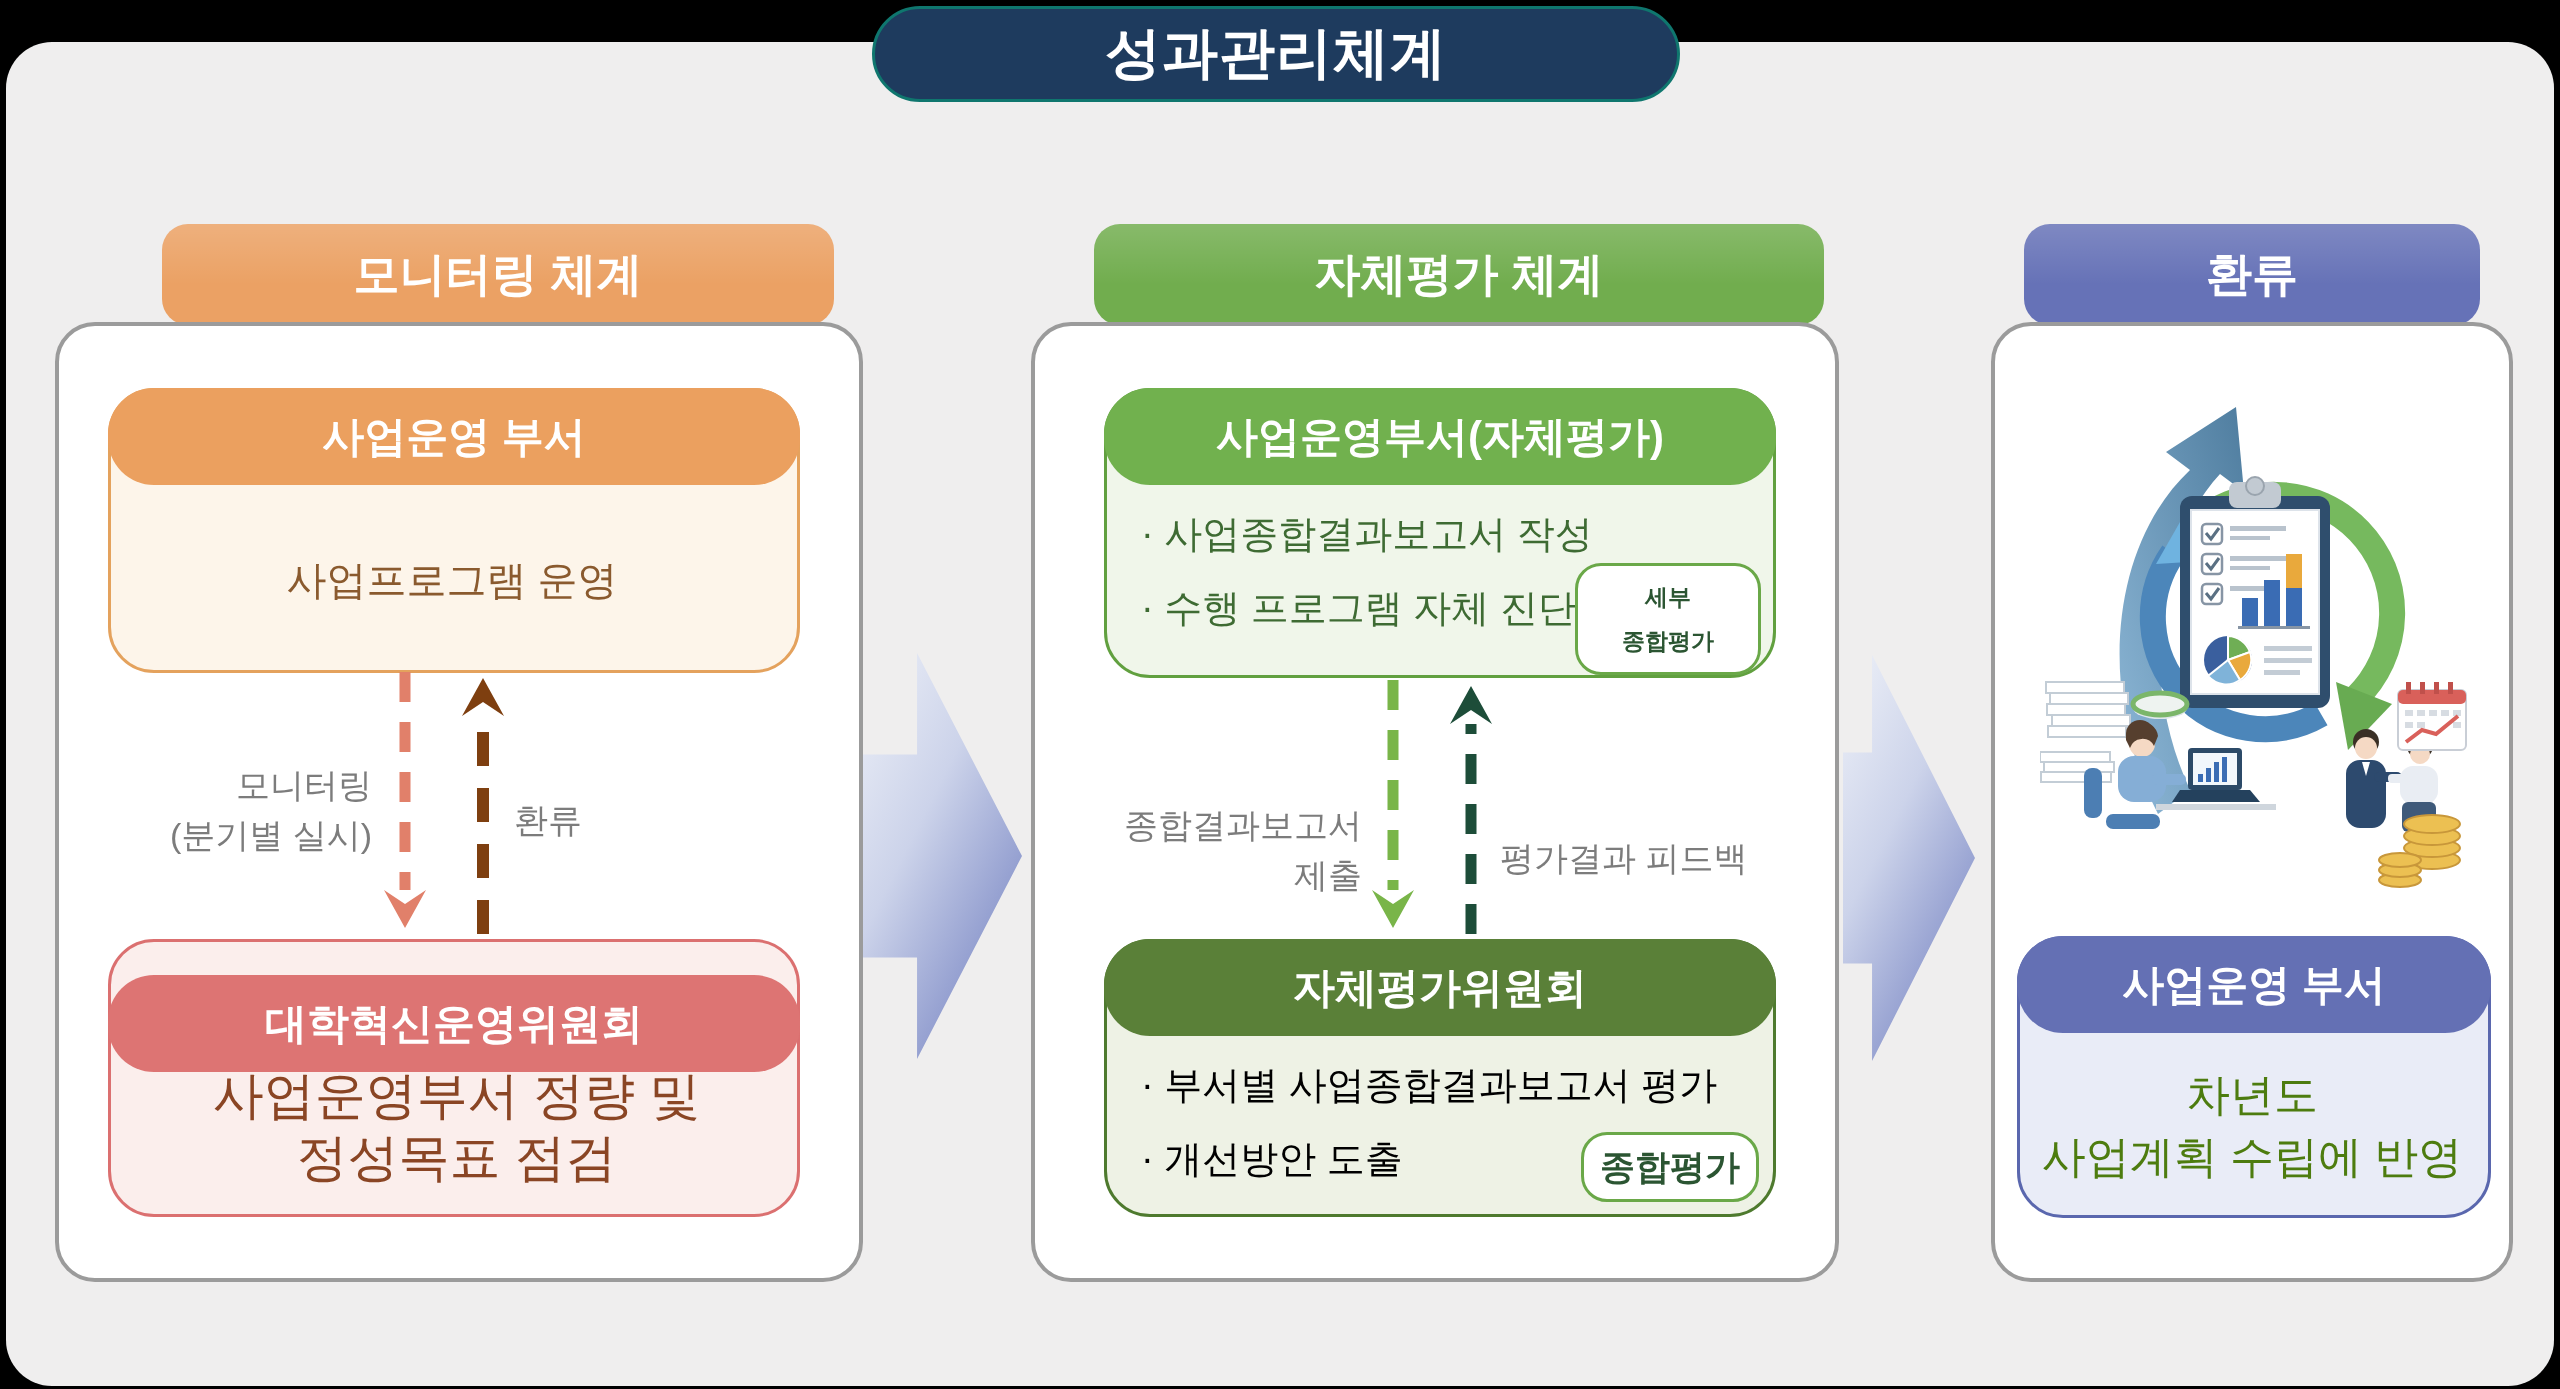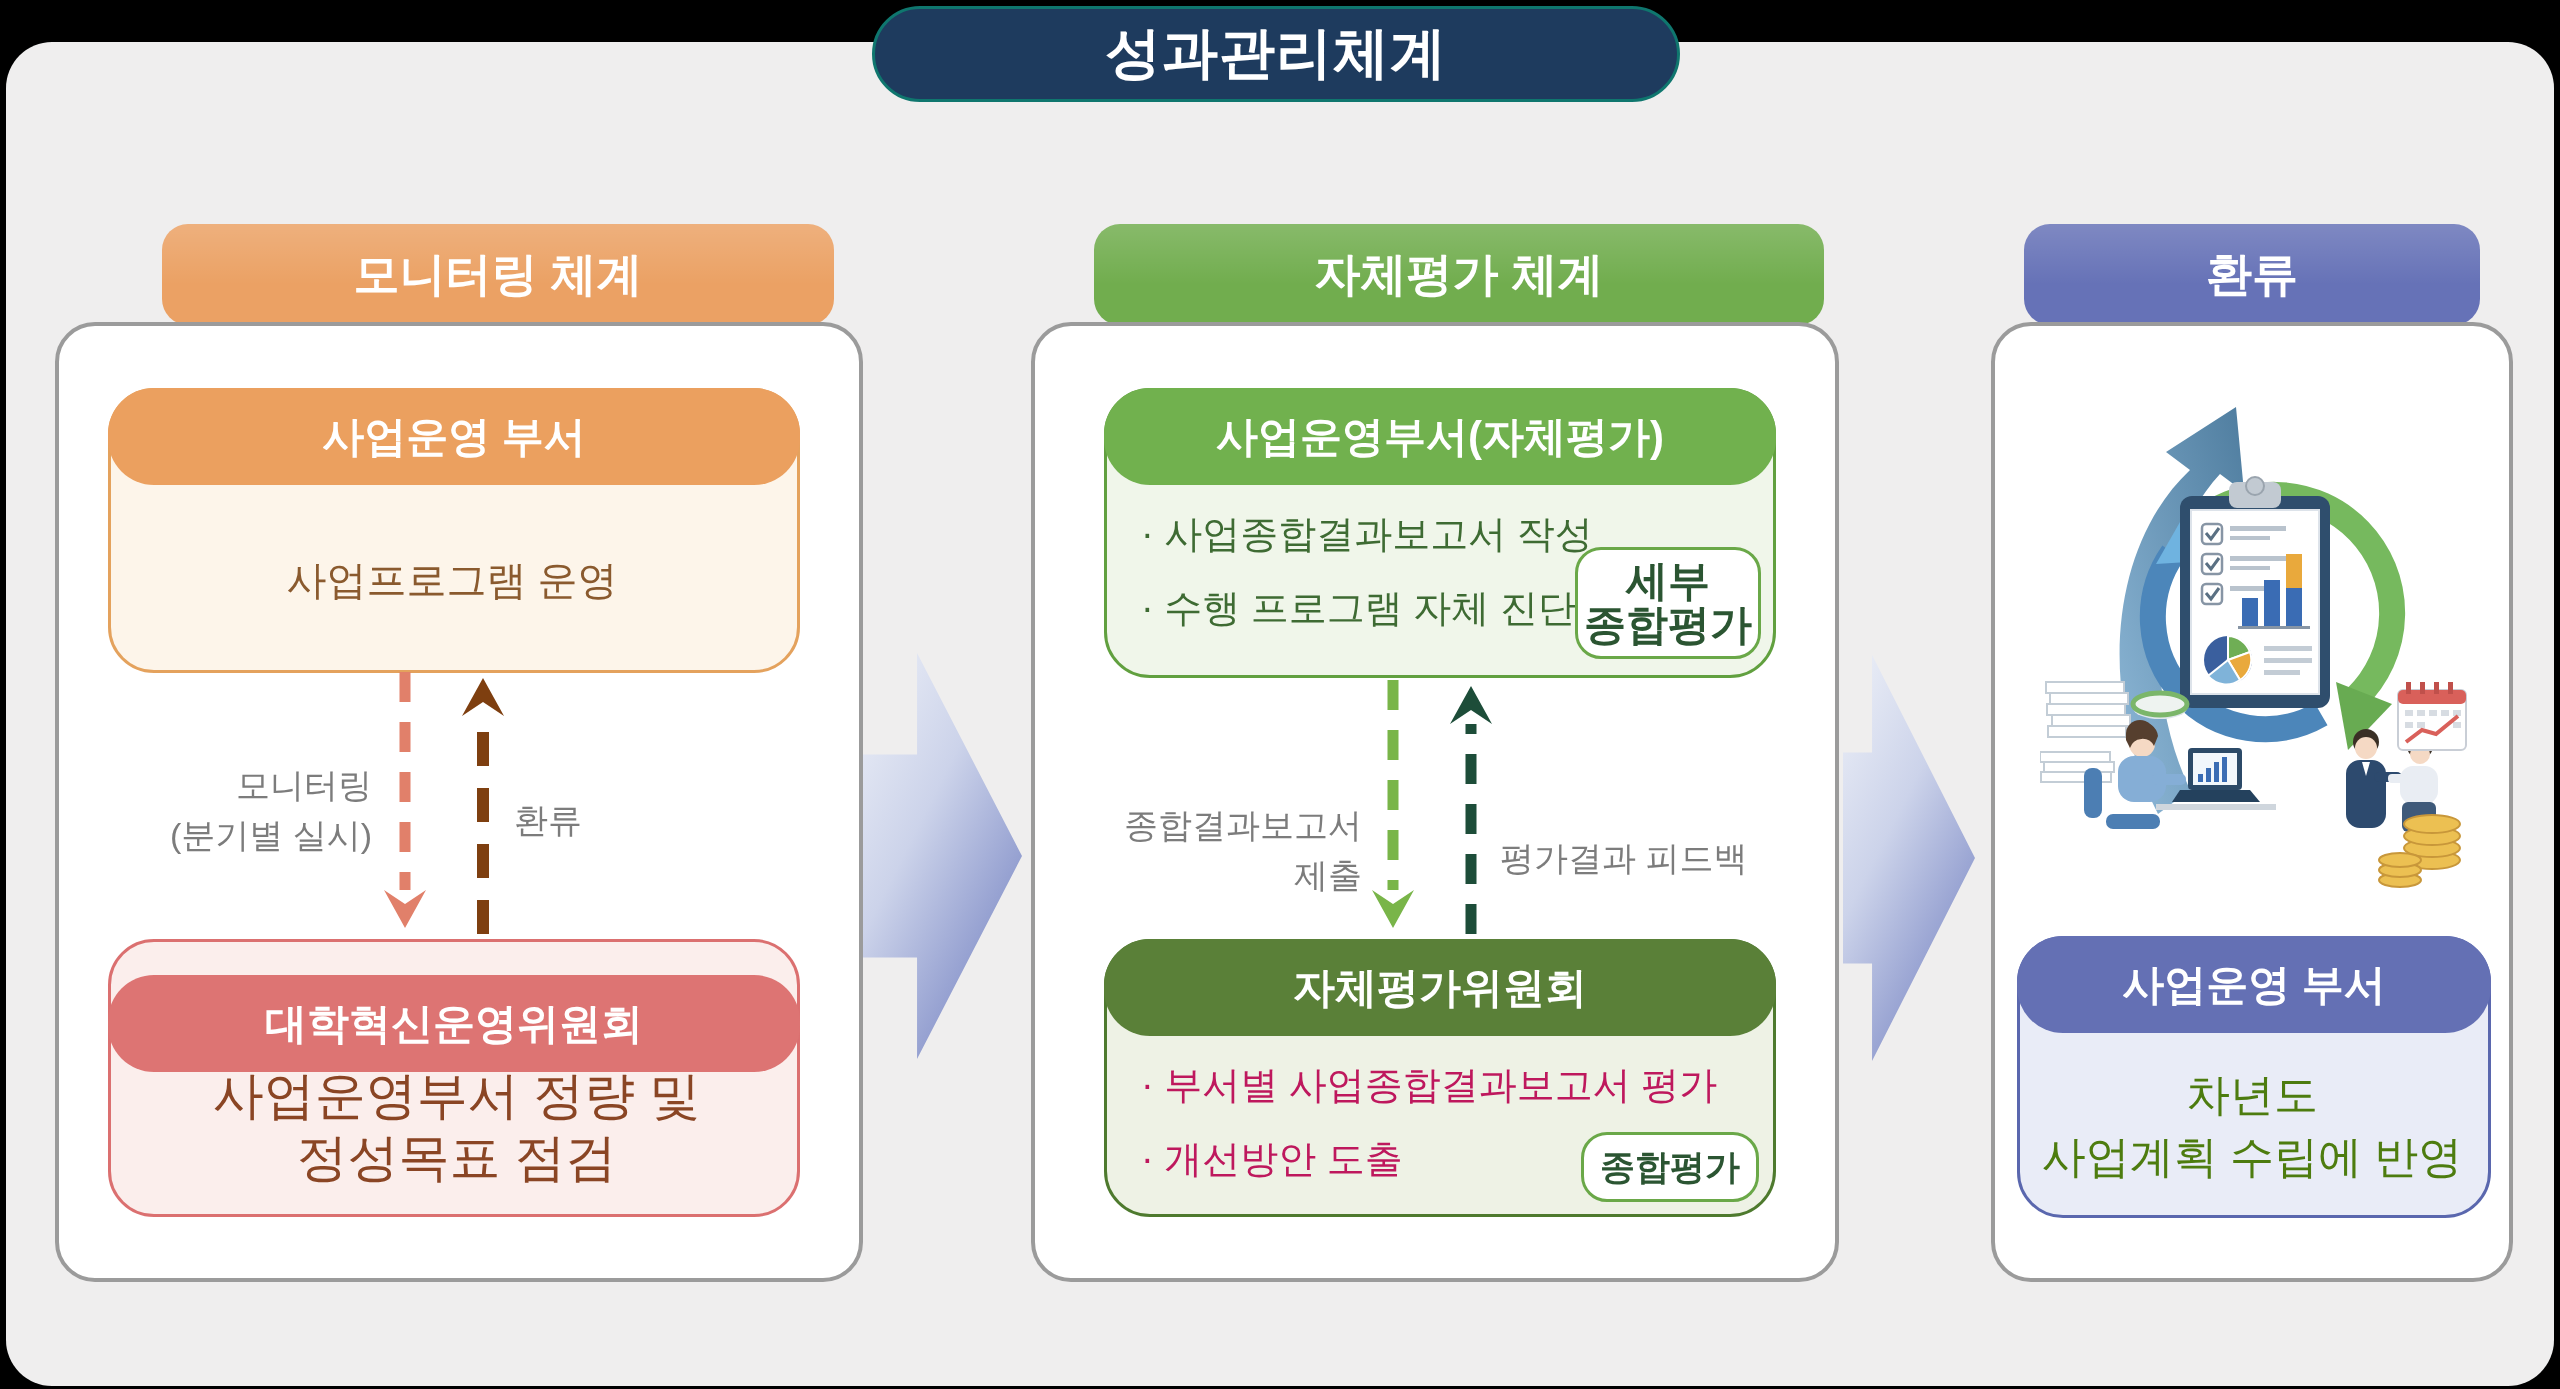--- a/index.html
+++ b/index.html
@@ -49,25 +49,25 @@
   .boxC{left:1104px;top:388px;width:672px;height:290px;border-color:#61a03f;background:#f0f6ea;}
   .boxC .box-head{background:#71b14e;}
   .boxD{left:1104px;top:939px;width:672px;height:278px;border-color:#4e7a2e;background:#eef2e5;}
   .boxD .box-head{background:#5a8038;}
   .boxE{left:2017px;top:936px;width:474px;height:282px;border-color:#5a67ae;background:#e9ecf7;}
   .boxE .box-head{background:#6470b4;}
   .boxE .box-body{top:98px;height:178px;font-size:44px;color:#4d7c0f;line-height:62px;}
   .bullets{position:absolute;left:34px;top:106px;font-size:38px;line-height:74px;
            text-align:left;white-space:nowrap;}
   .boxC .bullets{color:#3e6b33;}
-  .boxD .bullets{color:#be185d;}
+  .boxD .bullets{color:#000000;}
   .badge{position:absolute;background:#fff;border:3px solid #6aa848;border-radius:26px;
          display:flex;flex-direction:column;align-items:center;justify-content:center;
          font-weight:bold;color:#2b5532;z-index:4;}
-  .badge-c{right:12px;bottom:16px;width:180px;height:106px;font-size:42px;line-height:44px;margin-top:7px;}
+  .badge-c{right:12px;bottom:0;width:180px;height:106px;font-size:23px;line-height:44px;margin-top:7px;}
   .badge-d{right:14px;bottom:12px;width:172px;height:64px;font-size:35px;}
   
   .conn{position:absolute;z-index:3;}
   
   .conn-label{position:absolute;z-index:3;color:#7c7c7c;font-size:34px;line-height:50px;}
   .lbl-right{text-align:right;}
   
   .illus{position:absolute;left:2040px;top:352px;width:430px;height:570px;z-index:3;}
 </style>
 </head>

